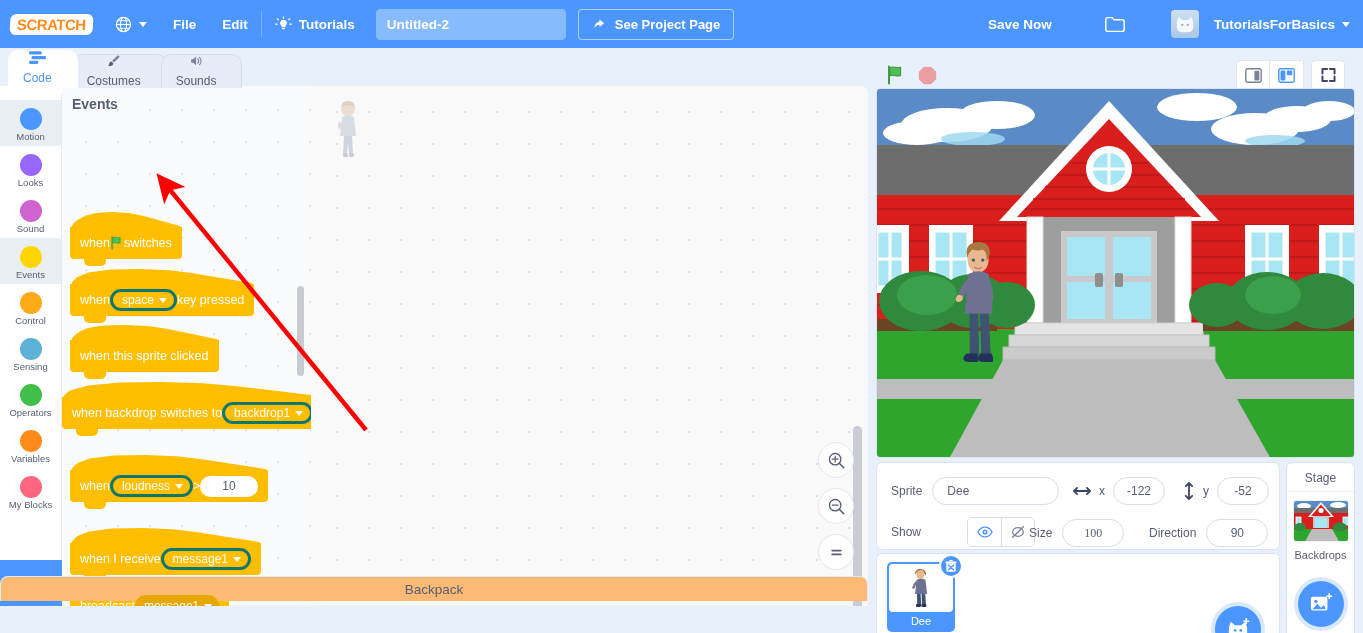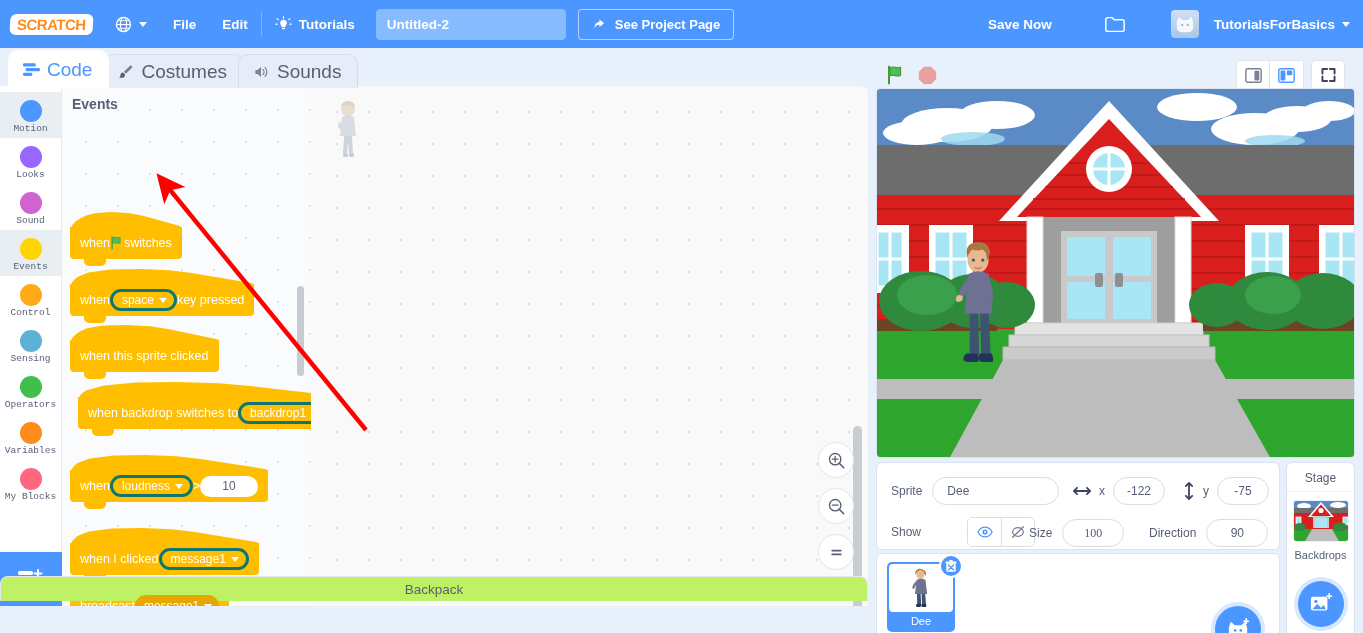--- a/index.html
+++ b/index.html
@@ -44,37 +44,37 @@
   .mb-right { margin-left:auto; display:flex; align-items:center; height:48px;gap:26px; }
   .avatar {
     width:28px;height:28px;border-radius:4px;overflow:hidden;margin-right:8px;
     background:linear-gradient(#cfe0f5,#a8c7ea);display:flex;align-items:center;justify-content:center;
   }
 
   
   .tabs { position:absolute; left:0; top:48px; height:40px; display:flex; align-items:flex-end; padding-left:8px; z-index:5;}
   .tab {
     display:flex; align-items:center; gap:7px;
-    height:34px; padding:0 16px 0 14px;
+    height:34px; padding:0 25px 0 14px;
     border-radius:10px 10px 0 0;
-    font-size:19px; color:#575E75; cursor:pointer;
+    font-size:12px; color:#575E75; cursor:pointer;
     background:#E6EDF8; border:1px solid #d6ddea; border-bottom:none;
     margin-right:-6px;
+    flex-direction:column;
   }
   .tab.active { background:#fff; color:#4C97FF; z-index:3; height:38px; border-color:#fff; }
 
   
   .codearea {
     position:absolute; left:0; top:86px; width:868px; height:520px;
     background:#fff; border-top-right-radius:8px; overflow:hidden;
   }
   .catcol {
-    position:absolute; left:0; top:0; width:62px; height:520px; background:#fff;
+    position:absolute; left:0; top:8px; width:62px; height:520px; background:#fff;
     border-right:1px solid #e8eaef;
-    font-family:Liberation Mono, monospace;
   }
   .cat {
     height:46px; display:flex; flex-direction:column; align-items:center;
     justify-content:center; gap:1px; cursor:pointer; padding-top:4px;
   }
   .cat.sel { background:#E9EEF2; }
   .cat .dot { width:22px;height:22px;border-radius:50%; }
   .cat .lb { font-size:9.5px; color:#575E75; line-height:11px; }
   .addext {
     position:absolute; left:0; bottom:0; width:62px; height:54px; background:#4C97FF;
@@ -219,21 +219,21 @@
     position:absolute; left:418px; top:414px; width:69px; height:219px;
     background:#fff; border:1px solid #d9e3f2; border-radius:6px 6px 0 0;
   }
   .stagepane-hd { text-align:center; font-size:12px; color:#575E75; padding:8px 0 6px; border-bottom:1px solid #eef1f6; }
   .stage-thumb { width:56px;height:42px;margin:8px auto 0; border-radius:3px; overflow:hidden; border:1px solid #eef1f6;}
   .backdrops-lbl { text-align:center;font-size:11px;color:#575E75;margin-top:7px;}
 
   
   .backpack {
     position:absolute; left:0; top:576px; width:868px; height:25px;
-    background:#bef264; border-radius:8px 8px 0 0; border:1px solid #e4e9f2; border-bottom:none;
+    background:#fdba74; border-radius:8px 8px 0 0; border:1px solid #e4e9f2; border-bottom:none;
     display:flex; align-items:center; justify-content:center;
   }
   .backpack span { font-size:13.5px; color:#575E75; }
 </style>
 </head>
 <body>
 
 <div id="app">
 
   <div class="menubar">
@@ -397,40 +397,40 @@
           <span>space</span>
           <i class="dcaret"></i>
         </span>
         <span>key pressed</span>
       </div>
 
       <div class="blk hat" style="left:8px; top:254px;">
         <span>when this sprite clicked</span>
       </div>
 
-      <div class="blk hat" style="left:16px; top:311px;">
+      <div class="blk hat" style="left:0; top:311px;">
         <span>when backdrop switches to</span>
         <span class="dd outline">
           <span>backdrop1</span>
           <i class="dcaret"></i>
         </span>
       </div>
 
       <div class="blk hat" style="left:8px; top:384px;">
         <span>when</span>
         <span class="dd outline">
           <span>loudness</span>
           <i class="dcaret"></i>
         </span>
         <span>&gt;</span>
         <span class="numfield">10</span>
       </div>
 
       <div class="blk hat" style="left:8px; top:457px;">
-        <span>when I clicked</span>
+        <span>when I receive</span>
         <span class="dd outline">
           <span>message1</span>
           <i class="dcaret"></i>
         </span>
       </div>
 
       <div class="blk stack" style="left:8px; top:504px;">
         <span>broadcast</span>
         <span class="dd">
           <span>message1</span>
@@ -655,21 +655,21 @@
           <path d="M1 6 h18 M4.5 2.5 L1 6 L4.5 9.5 M15.5 2.5 L19 6 L15.5 9.5" fill="none" stroke="#3d4465" stroke-width="2" stroke-linecap="round" stroke-linejoin="round"></path>
         </svg>
         <span class="si-lbl" style="margin:0 8px 0 8px;">x</span>
         <span class="pill" style="width:52px;">-122</span>
       </div>
       <div class="si-row" style="left:306px; top:14px;">
         <svg width="12" height="18" viewBox="0 0 12 20">
           <path d="M6 1 v18 M2.5 4.5 L6 1 L9.5 4.5 M2.5 15.5 L6 19 L9.5 15.5" fill="none" stroke="#3d4465" stroke-width="2" stroke-linecap="round" stroke-linejoin="round"></path>
         </svg>
         <span class="si-lbl" style="margin:0 8px 0 8px;">y</span>
-        <span class="pill" style="width:52px;">-75</span>
+        <span class="pill" style="width:52px;">-52</span>
       </div>
 
       <div class="si-row" style="left:14px; top:54px;gap:36px;">
         <span class="si-lbl">Show</span>
         <span class="showgrp" style="margin-left:10px;">
           <span class="showbtn">
             <svg width="16" height="12" viewBox="0 0 18 13">
               <path d="M9 1 C14 1 17 6.5 17 6.5 S14 12 9 12 S1 6.5 1 6.5 S4 1 9 1z" fill="none" stroke="#4C97FF" stroke-width="1.4"></path>
               <circle cx="9" cy="6.5" r="2.9" fill="#4C97FF"></circle>
               <circle cx="9" cy="6.5" r="1.1" fill="#fff"></circle>

